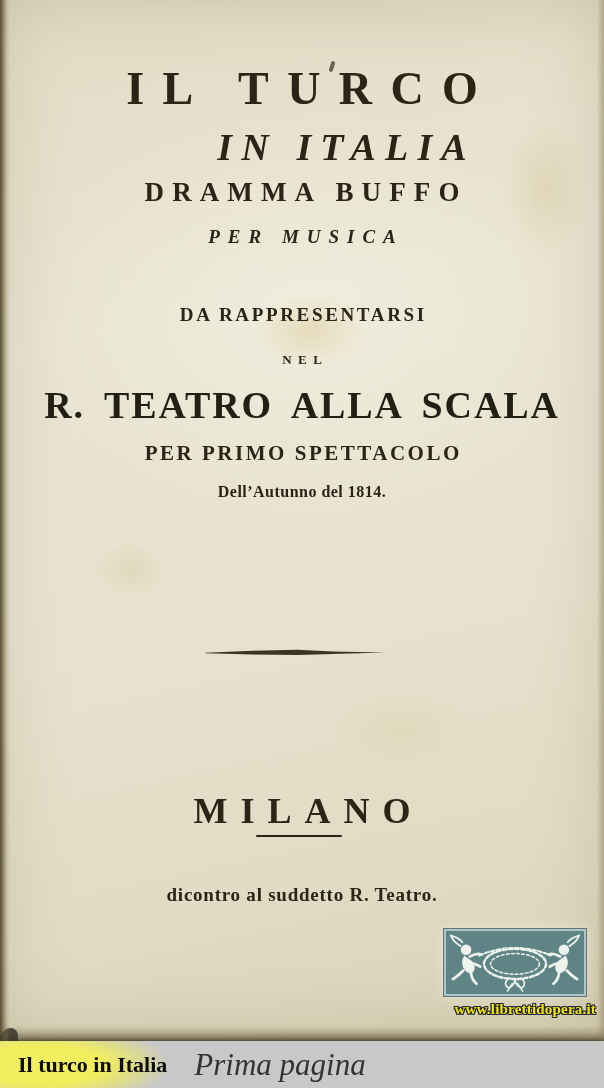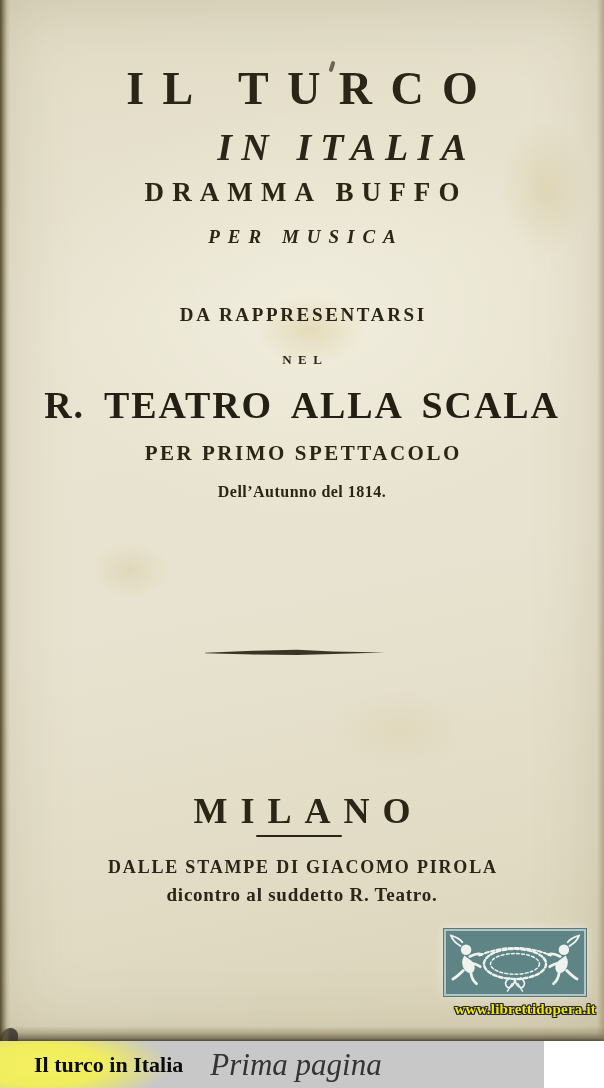--- a/index.html
+++ b/index.html
@@ -93,23 +93,23 @@
     position: absolute; left: 440px; top: 1001px; width: 156px;
     text-align: right; font-size: 15px; font-weight: 700;
     color: #f2e800; letter-spacing: 0.2px;
     text-shadow:
       1px 0 #23233a, -1px 0 #23233a, 0 1px #23233a, 0 -1px #23233a,
       1px 1px #23233a, -1px -1px #23233a, 1px -1px #23233a, -1px 1px #23233a;
   }
 
   
   .caption-bar {
-    position: relative; width: 528px; height: 47px;
+    position: relative; width: 604px; height: 47px;
     background: #c8c8c8; overflow: hidden;
-    display: flex; align-items: center; padding-left: 16px;
+    display: flex; align-items: center;
   }
   .highlight {
     position: absolute; left: -88px; top: -17px; width: 258px; height: 82px;
     border-radius: 50%;
     background: radial-gradient(closest-side,
       #f3ef62 0%, #f1ee5d 48%, rgba(240,236,94,0.55) 74%, rgba(200,200,200,0) 100%);
   }
   .caption-title {
     position: relative; margin-left: 18px;
     font-size: 22px; font-weight: 700; color: #0c0c0c;
@@ -142,21 +142,20 @@
     <div class="line l-season">Dell’Autunno del 1814.</div>
 
     <div class="swell-rule">
       <svg viewBox="0 0 180 10" preserveAspectRatio="none">
         <polygon points="0,4.8 48,2.8 92,1.8 128,3.4 180,4.6 128,6.0 92,7.0 48,6.6 0,5.2" fill="#2b2517" opacity="0.92"></polygon>
       </svg>
     </div>
 
     <div class="line l-milano">MILANO</div>
     <div class="milano-rule"></div>
-    <div class="line l-imprint1">DALLE STAMPE DI GIACOMO PIROLA</div>
     <div class="line l-imprint2">dicontro al suddetto R. Teatro.</div>
 
     <div class="wm-box">
       <svg viewBox="0 0 142 67">
         <g stroke="#eef3ee" fill="none" stroke-linecap="round">
 
           <ellipse cx="71" cy="35" rx="33" ry="16" stroke-width="2.6" stroke-dasharray="4 2.6"></ellipse>
           <ellipse cx="71" cy="35" rx="26" ry="11" stroke-width="1.6" stroke-dasharray="3 2.4"></ellipse>
 
           <path d="M33,26 Q71,10 109,26" stroke-width="2.2" stroke-dasharray="4 2.4"></path>

